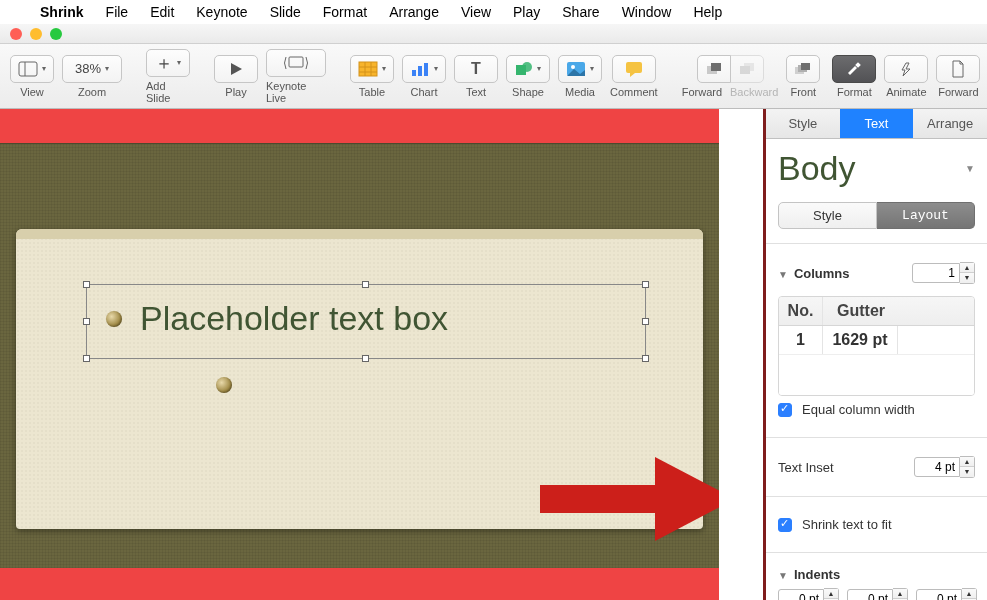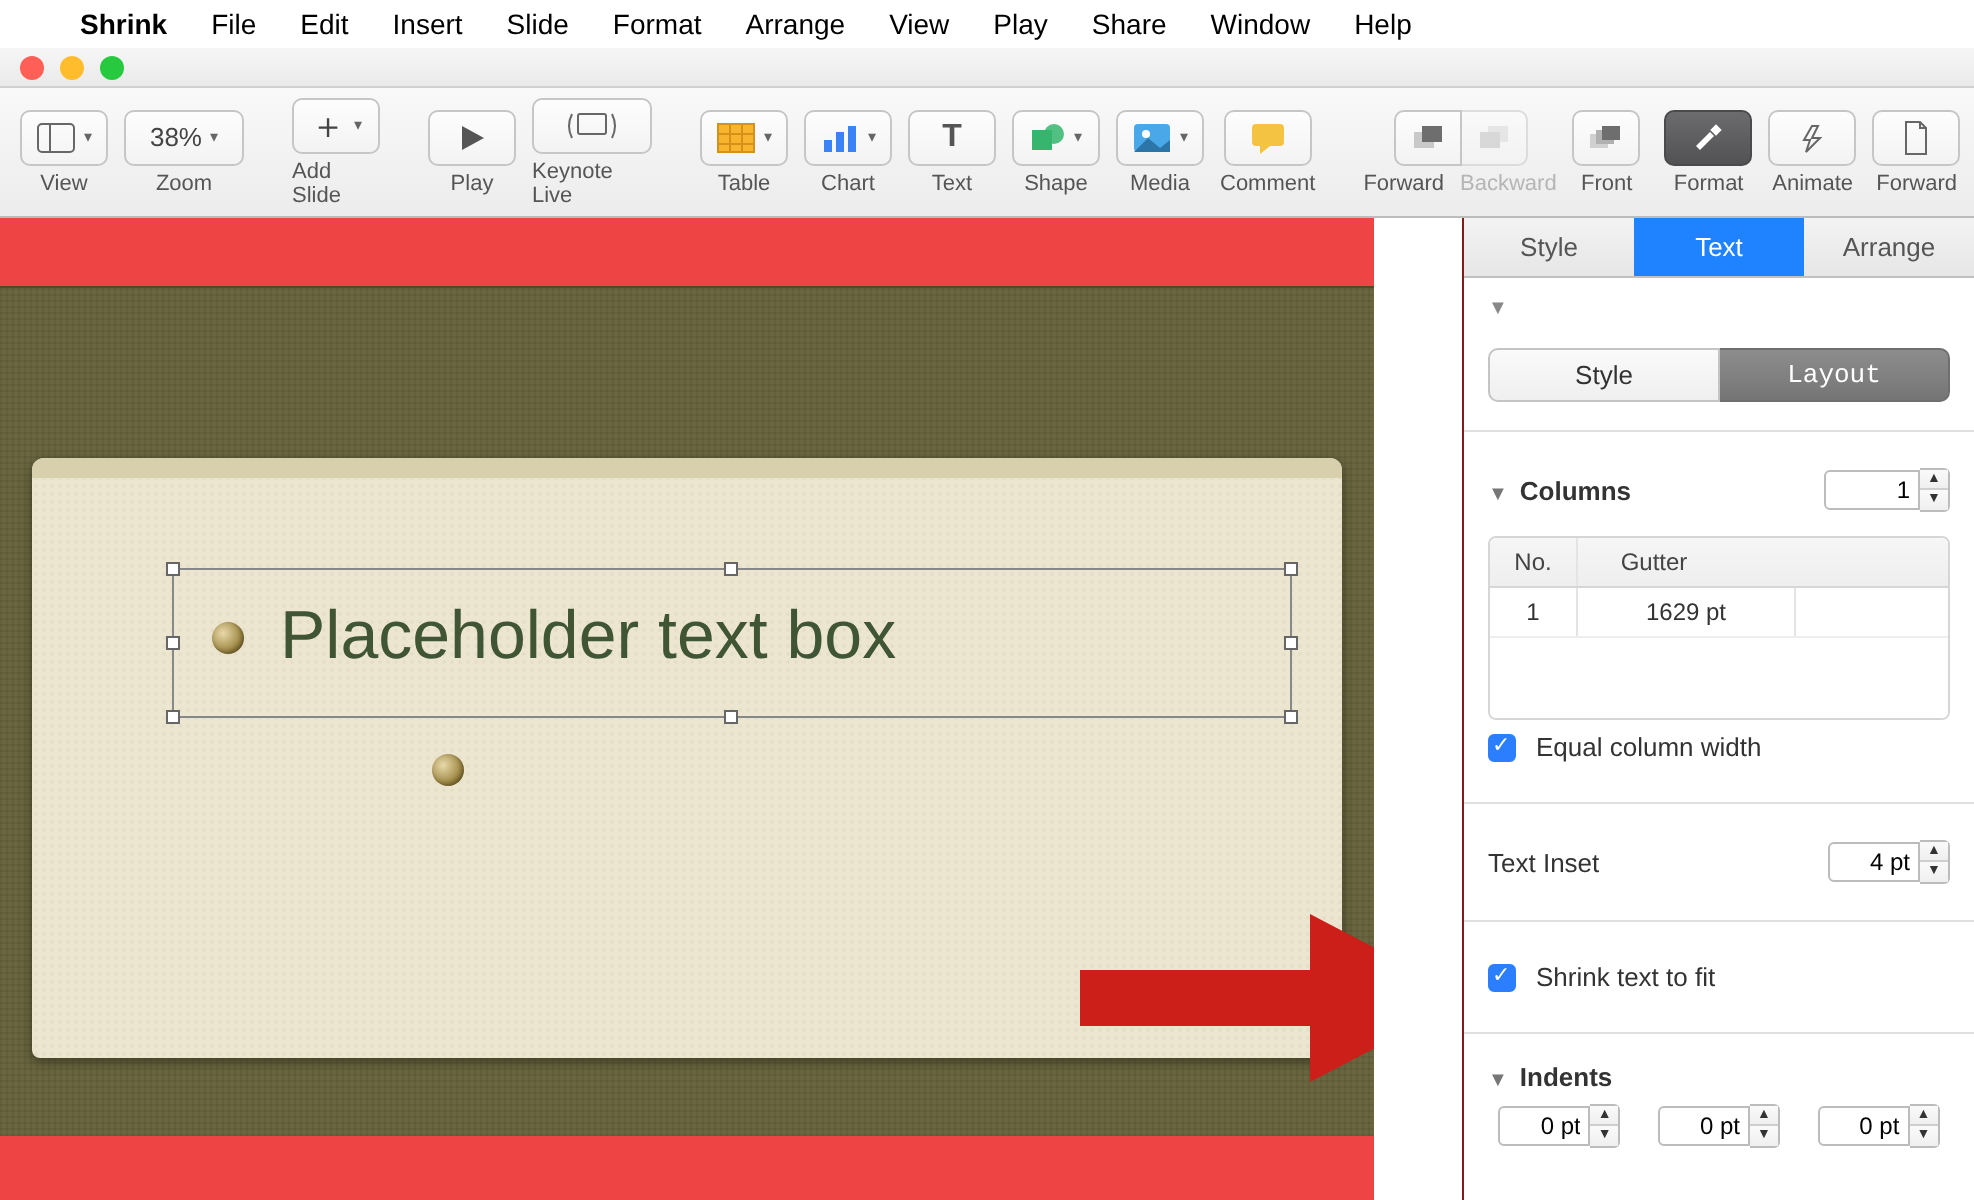--- a/index.html
+++ b/index.html
@@ -53,21 +53,21 @@
 
 .maintext, .subtext { font-family: "Comic Sans MS","Marker Felt",cursive; color:#405533; position:absolute; display:flex; align-items:center; gap:18px; }
 .maintext { font-size: 34px; }
 .subtext  { font-size: 30px; }
 .bullet { width:16px; height:16px; border-radius:50%; background: radial-gradient(circle at 35% 35%, #e8d9aa, #a08a46 60%, #6e5c24); box-shadow: inset -1px -1px 2px rgba(0,0,0,.3); }
 
 
 .red-arrow { position:absolute; left:540px; top:340px; width:200px; height:100px; pointer-events:none; }
 
 
-.sidebar { width: 256px; background:#fff; border-left:1px solid #7f1d1d; display:flex; flex-direction:column; overflow:auto;margin-left:44px; }
+.sidebar { width: 224px; background:#fff; border-left:3px solid #7f1d1d; display:flex; flex-direction:column; overflow:auto;margin-left:44px; }
 .side-tabs { display:flex; background: linear-gradient(#f3f3f3,#e6e6e6); border-bottom: 1px solid #c0c0c0; }
 .side-tab { flex:1; text-align:center; font-size:13px; padding: 7px 0; color:#555; cursor:pointer; }
 .side-tab.active { background:#1f82ff; color:#fff; }
 
 .side-body { padding: 10px 12px 16px 12px; }
 .body-title { font-family:"Comic Sans MS","Marker Felt",cursive; color:#405533; font-size:34px; font-weight:400; display:flex; align-items:center; justify-content:space-between; }
 .body-title .tri { font-size:10px; color:#888; }
 
 .seg { display:flex; margin-top:14px; }
 .segbtn { flex:1; text-align:center; font-size:13px; padding:5px 0; border:1px solid #c4c4c4; background:linear-gradient(#fafafa,#efefef); cursor:pointer; }
@@ -80,21 +80,21 @@
 .row { display:flex; align-items:center; justify-content:space-between; font-size:13px; padding:4px 0; }
 .disclosure { font-size:10px;color:#777;margin-right:6px; }
 .numfield, .ptfield { display:flex; align-items:center; }
 .numfield input, .ptfield input { width:48px; height:20px; text-align:right; font-size:12px; border:1px solid #bcbcbc; border-radius:3px 0 0 3px; padding:0 4px; }
 .ptfield input { width:46px; }
 .stepper { display:flex; flex-direction:column; border:1px solid #bcbcbc; border-left:0; border-radius:0 3px 3px 0; }
 .stepper span { width:14px; height:10px; font-size:7px; text-align:center; line-height:10px; background:linear-gradient(#fafafa,#efefef); cursor:pointer; }
 .stepper span:first-child{border-bottom:1px solid #cfcfcf;}
 
 .col-table { border:1px solid #d6d6d6; border-radius:4px; margin-top:8px; overflow:hidden; }
-.col-head, .col-row { display:flex; font-size:12px; }
+.col-head, .col-row { display:flex; font-size:16px;font-weight:bold; }
 .col-cell { padding:5px 0; text-align:center; }
 .c-no{width:44px;border-right:1px solid #e4e4e4;} .c-col{flex:1;border-right:1px solid #e4e4e4;} .c-gut{width:76px;}
 .col-head{background:linear-gradient(#f6f6f6,#eee);border-bottom:1px solid #d6d6d6;color:#444;}
 .col-row{background:#fff;border-bottom:1px solid #eee;}
 .col-empty{height:40px;background:#fff;}
 
 .cbrow { display:flex; align-items:center;gap:10px;font-size:13px;padding:6px 0; }
 .cb { appearance:none; width:14px;height:14px;border-radius:3px;border:1px solid #9a9a9a;background:#fff;position:relative;cursor:pointer; }
 .cb:checked{background:#2b7fff;border-color:#2b7fff;}
 .cb:checked:after{content:"✓";color:#fff;font-size:11px;position:absolute;top:-2px;left:1px;}
@@ -103,21 +103,21 @@
 .indent-col { flex:1; display:flex; flex-direction:column; align-items:center; gap:4px; }
 </style>
 </head>
 <body>
 
 <div class="menubar">
   <span class="apple"></span>
   <span class="appname">Shrink</span>
   <span>File</span>
   <span>Edit</span>
-  <span>Insert</span>
+  <span>Keynote</span>
   <span>Slide</span>
   <span>Format</span>
   <span>Arrange</span>
   <span>View</span>
   <span>Play</span>
   <span>Share</span>
   <span>Window</span>
   <span>Help</span>
 </div>
 
@@ -353,20 +353,21 @@
   </div>
 
   <div class="sidebar">
     <div class="side-tabs">
       <div class="side-tab">Style</div>
       <div class="side-tab active">Text</div>
       <div class="side-tab">Arrange</div>
     </div>
     <div class="side-body">
       <div class="body-title">
+        <span>Body</span>
         <span class="tri">▼</span>
       </div>
       <div class="seg">
         <div class="segbtn">Style</div>
         <div class="segbtn active">Layout</div>
       </div>
 
       <div class="divider"></div>
       <div class="row">
         <div><span class="disclosure">▼</span><b>Columns</b></div>

